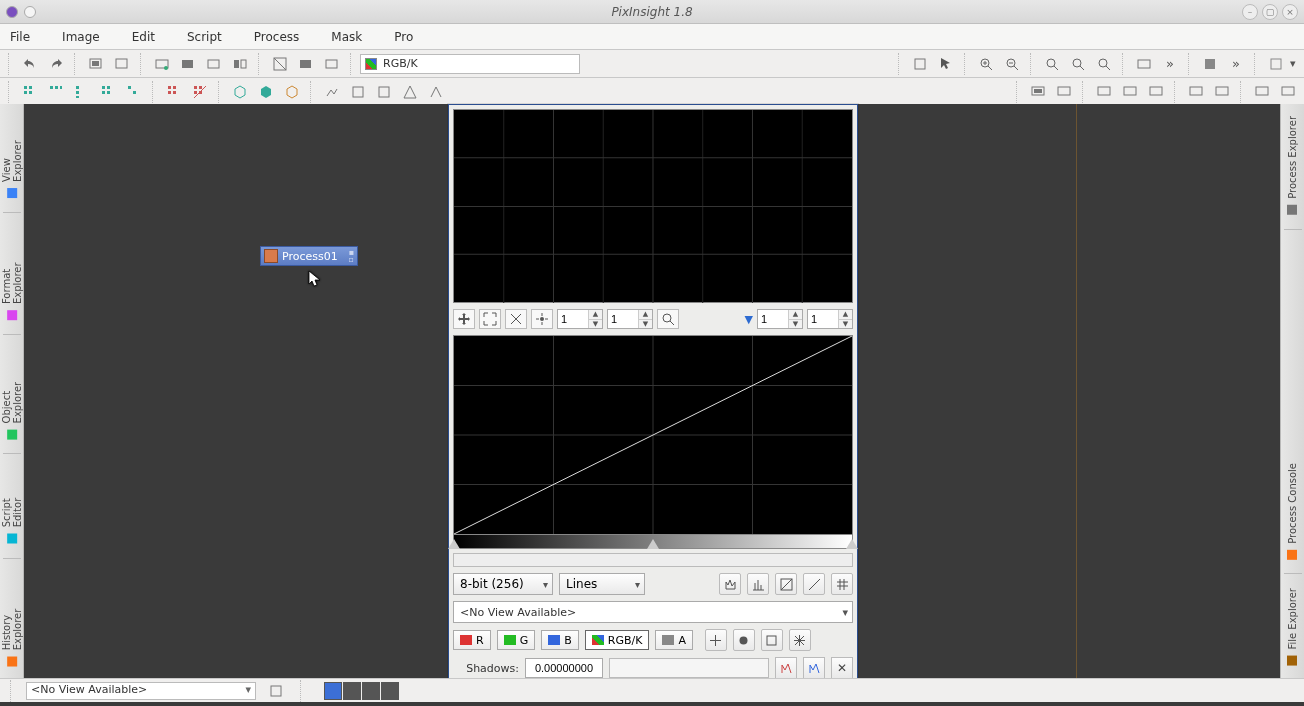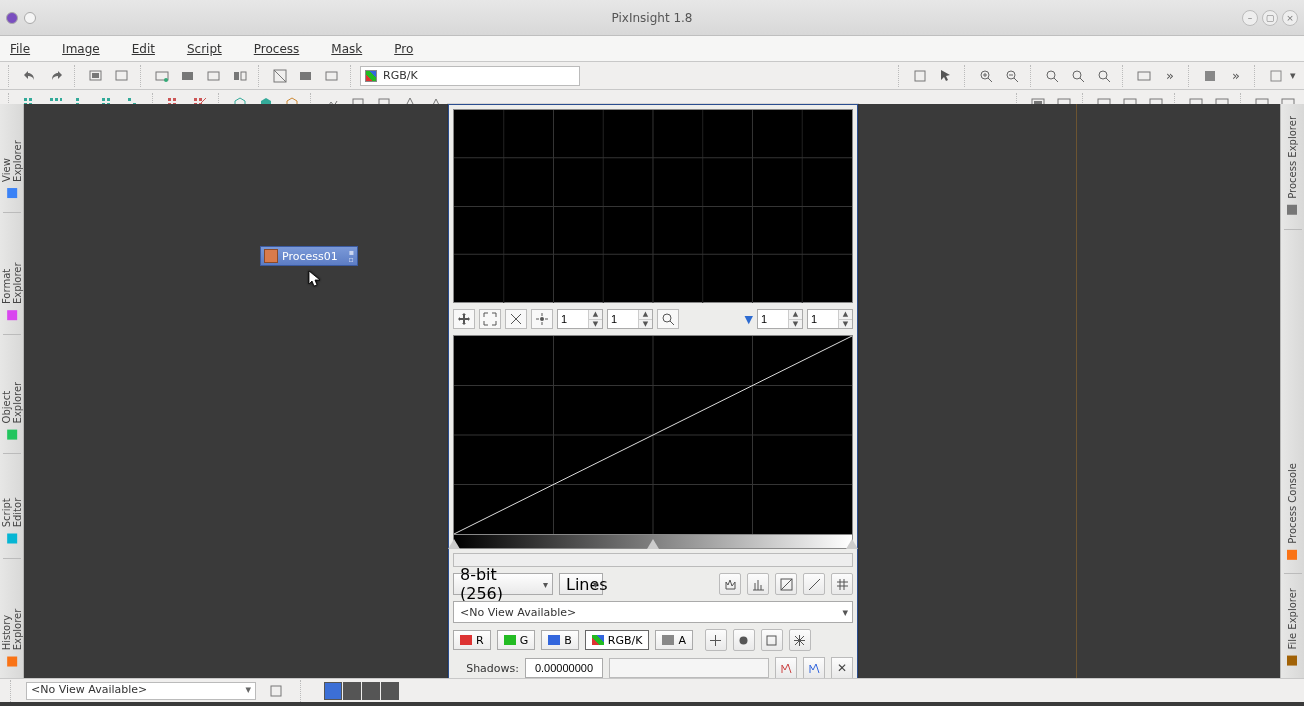--- a/index.html
+++ b/index.html
@@ -11,47 +11,47 @@
     background: #3a3a3a;
     width: 1304px;
     height: 706px;
     overflow: hidden;
     position: relative;
     user-select: none;
   }
 
   
   .titlebar {
-    height: 36px;
+    height: 24px;
     background: linear-gradient(#e7e7e7,#d8d8d8);
     display: flex;
     align-items: center;
     padding: 0 6px;
     border-bottom: 1px solid #bfbfbf;
     position: relative;
+    font-style: italic;
   }
   .titlebar .traffic { display: flex; gap: 6px; align-items:center;}
   .tl-circle { width: 12px; height: 12px; border-radius: 50%; border:1px solid #aaa; background:#f5f5f5;}
   .tl-purple { background:#7a4fbf;}
   .titlebar .title { position:absolute; left:0;right:0; text-align:center; color:#555; font-size:12px;}
   .titlebar .wincontrols { margin-left:auto; display:flex; gap:4px;}
   .winctrl { width:16px;height:16px;border-radius:50%;border:1px solid #bbb;background:#eee;display:flex;align-items:center;justify-content:center;font-size:9px;color:#777;}
 
   
   .menubar {
     height: 26px;
     background: #f6f6f5;
     border-bottom: 1px solid #c8c8c8;
     display: flex;
     align-items: center;
     padding: 0 8px;
     gap: 28px;
     color: #333;
     font-size: 12px;
-    text-decoration: underline;
   }
   .menubar span { padding: 2px 2px; }
 
   
   .toolbar-wrap { background:#f0efee;}
   .toolbar {
     height: 28px;
     background: #f0efee;
     border-bottom: 1px solid #c8c8c8;
     display: flex;
@@ -184,21 +184,21 @@
   .curve-wrap .grid line{stroke:#353535;}
   .sliderbar{height:14px;background:linear-gradient(to right,#000,#fff);border:1px solid #888;border-top:none;position:relative;}
   .sliderbar .tri{position:absolute;bottom:-1px;width:0;height:0;border-left:6px solid transparent;border-right:6px solid transparent;border-bottom:10px solid #ccc;transform:translateX(-6px);}
   .sliderbar .tri.mid{left:50%;}
   .sliderbar .tri.lo{left:0;}
   .sliderbar .tri.hi{left:100%;}
 
   .extrabar{height:14px;background:#eee;border:1px solid #bbb;margin-top:4px;}
 
   .row{display:flex;align-items:center;gap:6px;margin-top:6px;}
-  .combo{height:22px;border:1px solid #aaa;background:linear-gradient(#fefefe,#e9e9e9);display:flex;align-items:center;padding:0 18px 0 6px;font-size:16px;position:relative;}
+  .combo{height:22px;border:1px solid #aaa;background:linear-gradient(#fefefe,#e9e9e9);display:flex;align-items:center;padding:0 18px 0 6px;font-size:12px;position:relative;}
   .combo::after{content:"▾";position:absolute;right:4px;color:#555;font-size:10px;}
   .iconbtn{width:22px;height:22px;border:1px solid #bbb;background:linear-gradient(#fcfcfc,#e9e9e9);display:flex;align-items:center;justify-content:center;border-radius:2px;}
   .iconbtn svg{width:13px;height:13px;}
   .row .spacer{flex:1;}
 
   .viewcombo{flex:1;height:22px;border:1px solid #aaa;background:#fff;display:flex;align-items:center;padding:0 18px 0 6px;position:relative;color:#333;}
   .viewcombo::after{content:"▾";position:absolute;right:4px;color:#555;}
 
   .chanrow{display:flex;align-items:center;gap:6px;margin-top:6px;}
   .chbtn{height:20px;border:1px solid #aaa;background:linear-gradient(#fefefe,#ececec);display:flex;align-items:center;padding:0 6px;gap:4px;font-size:11px;}
@@ -699,21 +699,21 @@
         <div class="tri lo"></div>
         <div class="tri mid"></div>
         <div class="tri hi"></div>
       </div>
       <div class="extrabar"></div>
 
       <div class="row">
         <div class="combo" style="width:100px">
             <span>8-bit (256)</span>
           </div>
-        <div class="combo" style="width:44px">
+        <div class="combo" style="width:86px">
             <span>Lines</span>
           </div>
         <div class="spacer"></div>
         <div class="iconbtn">
             <svg viewBox="0 0 13 13">
               <path d="M2 11V4l2 3 2-5 2 6 3-4v7z" fill="none" stroke="#555"></path>
             </svg>
           </div>
         <div class="iconbtn">
             <svg viewBox="0 0 13 13">

